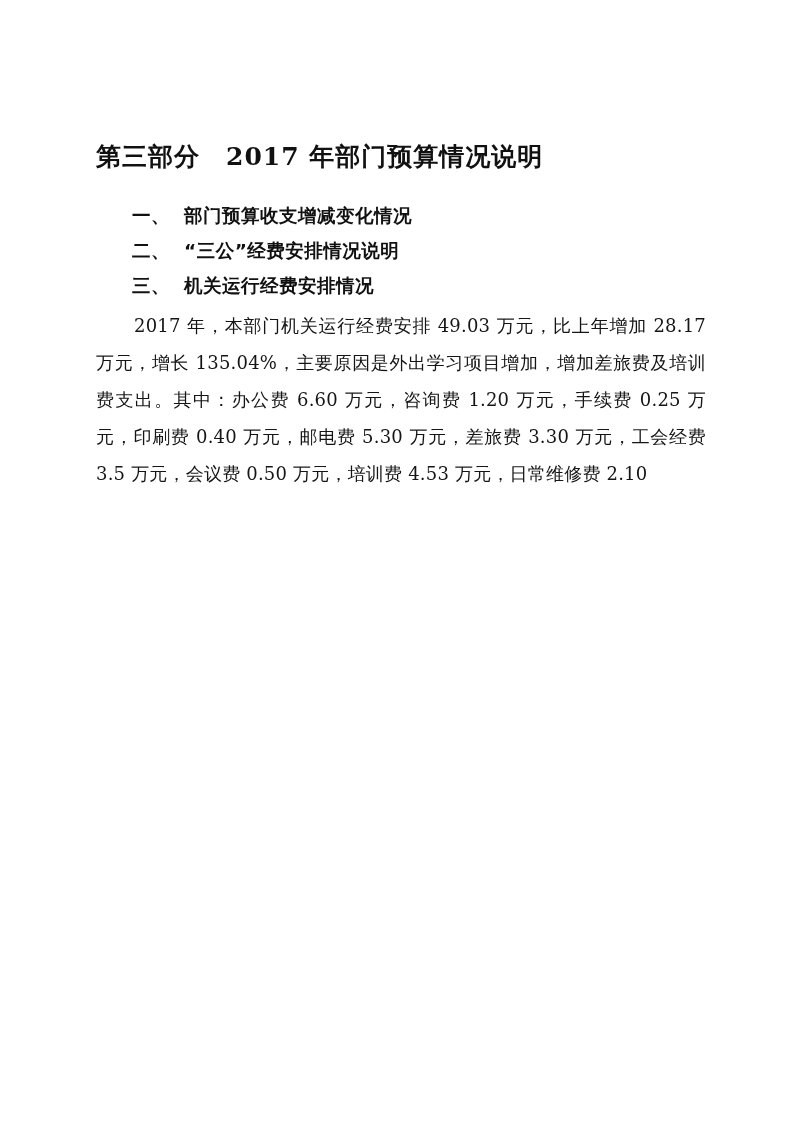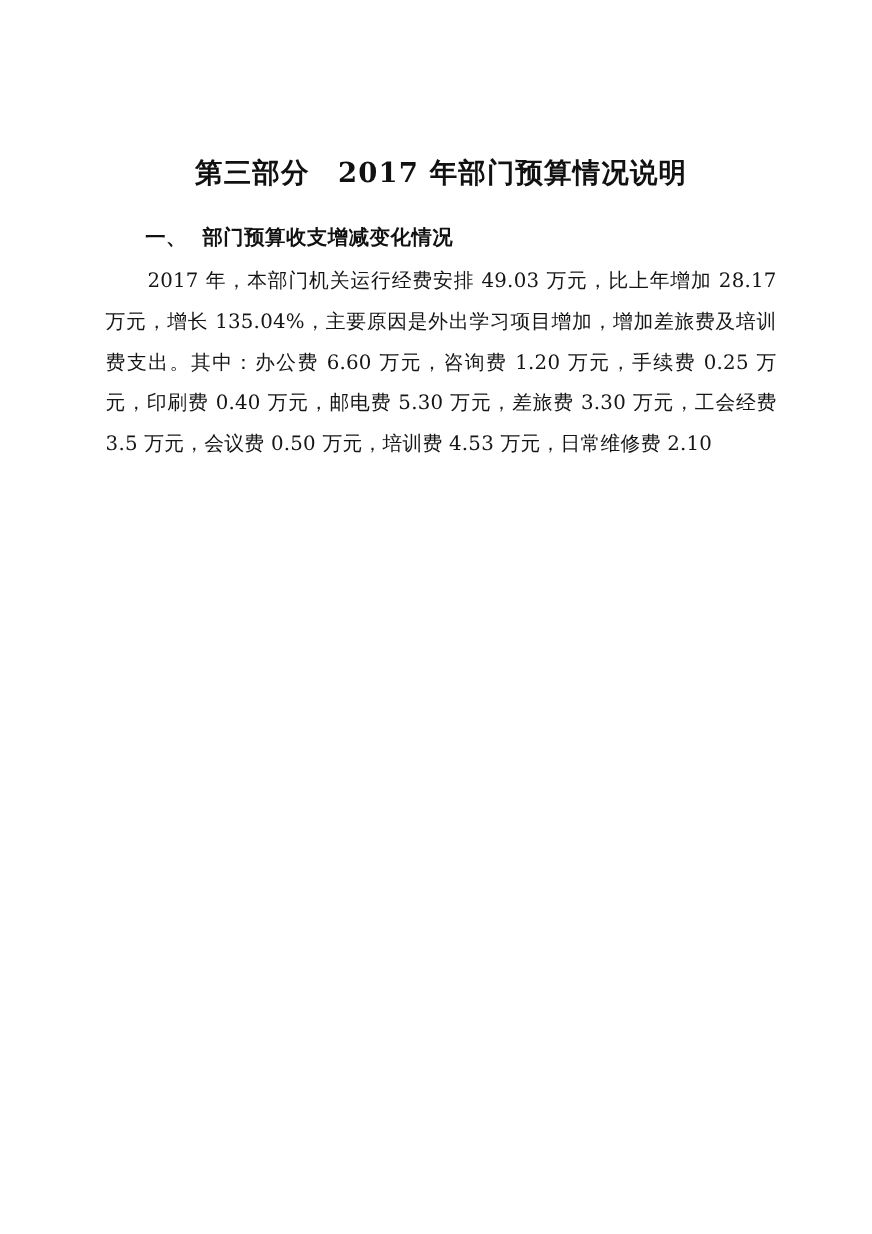--- a/index.html
+++ b/index.html
@@ -21,21 +21,21 @@
   }
   .page-inner {
     position: absolute;
     left: 96px;
     top: 140px;
     width: 610px;
   }
   .doc-title {
     font-size: 25px;
     font-weight: bold;
-    text-align: center;
+    text-align: left;
     letter-spacing: 1px;
     color: #111;
     margin: 0 0 30px 0;
     font-family: "DejaVu Serif", "Liberation Serif", serif;
   }
   .doc-title .gap {
     display: inline-block;
     width: 26px;
   }
   .section-heading {
@@ -76,20 +76,26 @@
       <span>第三部分</span><span class="gap"></span><span>2017 年部门预算情况说明</span>
     </h1>
 
     <div class="block">
       <h2 class="section-heading">
         <span>一、</span><span class="sep"></span><span>部门预算收支增减变化情况</span>
       </h2>
     </div>
 
     <div class="block">
+      <h2 class="section-heading">
+        <span>二、</span><span class="sep"></span><span>“三公”经费安排情况说明</span>
+      </h2>
     </div>
 
     <div class="block">
+      <h2 class="section-heading">
+        <span>三、</span><span class="sep"></span><span>机关运行经费安排情况</span>
+      </h2>
       <p class="body-par">2017 年，本部门机关运行经费安排 49.03 万元，比上年增加 28.17 万元，增长 135.04%，主要原因是外出学习项目增加，增加差旅费及培训费支出。其中：办公费 6.60 万元，咨询费 1.20 万元，手续费 0.25 万元，印刷费 0.40 万元，邮电费 5.30 万元，差旅费 3.30 万元，工会经费 3.5 万元，会议费 0.50 万元，培训费 4.53 万元，日常维修费 2.10</p>
     </div>
 
   </div>
 </div>
 
 </body></html>

